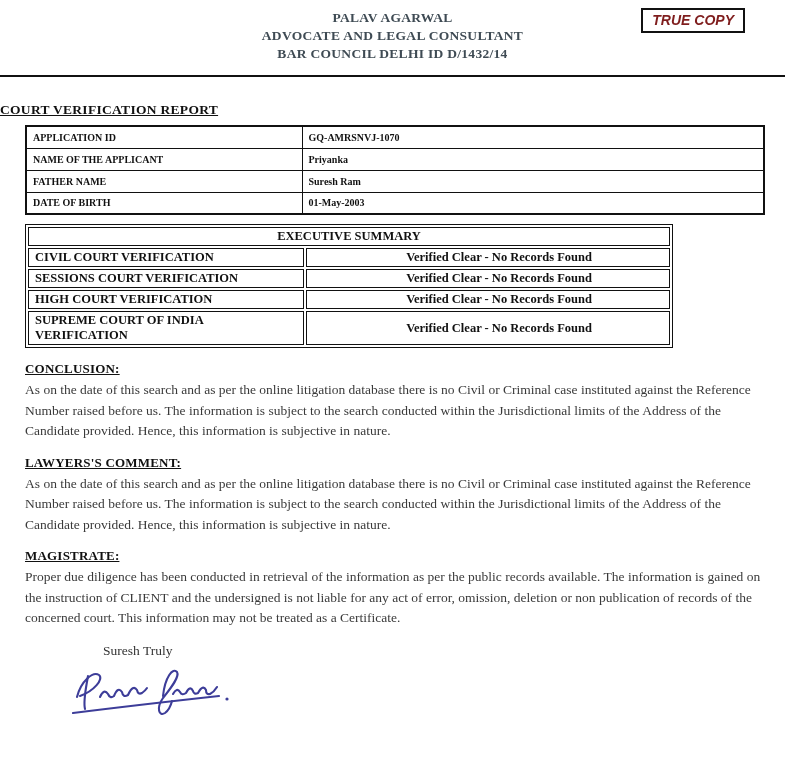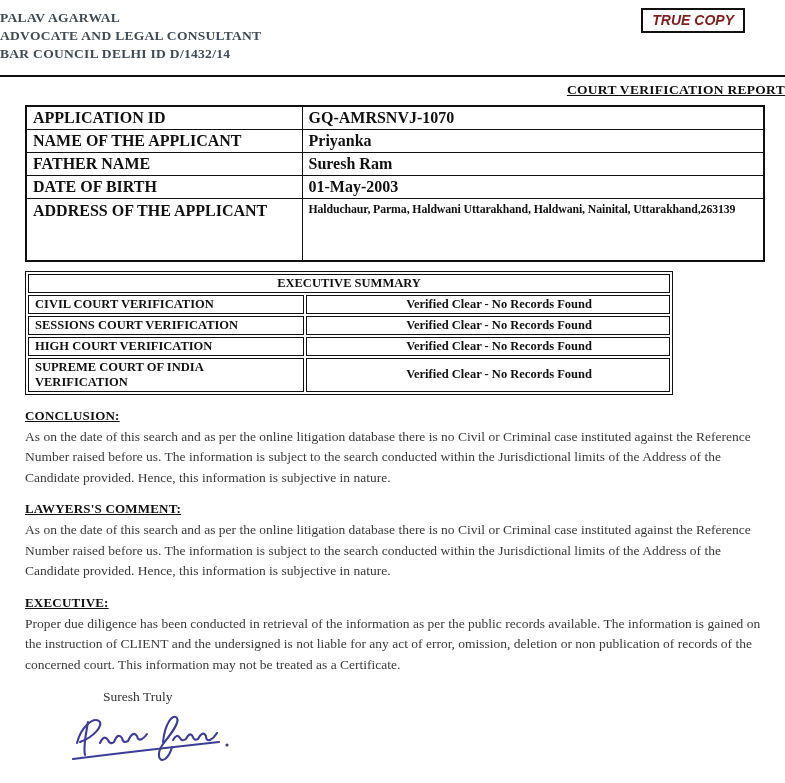--- a/index.html
+++ b/index.html
@@ -2,48 +2,48 @@
 <html><head>
 <meta charset="utf-8">
 <style>
   * { margin: 0; padding: 0; box-sizing: border-box; }
   html, body { width: 785px; height: 783px; background: #ffffff; overflow: hidden; }
   body { font-family: "Liberation Serif", serif; color: #1a1a1a; }
 
   .page { position: relative; width: 785px; height: 783px; }
 
   
-  .letterhead { padding-top: 9px; text-align: left; }
+  .letterhead { padding-top: 9px; text-align: center; }
   .letterhead div {
     font-weight: bold; font-size: 13.5px; line-height: 18px;
     color: #3f4b54; letter-spacing: 0.3px;
   }
   .stamp {
     position: absolute; top: 8px; right: 40px;
     border: 2px solid #111; padding: 2px 9px 3px 9px;
     font-family: "Liberation Sans", sans-serif;
     font-style: italic; font-weight: bold; font-size: 14px; color: #7f1d1d;
     background: #fff;
   }
   .rule { border: none; border-top: 2.5px solid #111; margin-top: 12px; }
 
-  .doc-title-wrap { text-align: right; margin-top: 3px; }
+  .doc-title-wrap { text-align: left; margin-top: 23px; }
   .doc-title {
     display: inline-block; font-weight: bold; font-size: 13.5px;
     text-decoration: underline; letter-spacing: 0.3px; color: #111;
   }
 
   
   .content { width: 740px; margin: 0 auto 0 25px; }
   table.info {
     width: 740px; border-collapse: collapse; margin-top: 7px;
     border: 2px solid #111;
   }
   table.info td {
-    border: 1.5px solid #111; font-weight: bold; font-size: 16px;
+    border: 1.5px solid #111; font-weight: bold; font-size: 10px;
     padding: 2px 6px; vertical-align: middle; color: #111;
   }
   table.info td.lbl { width: 276px; }
   table.info tr.normal { height: 22px; }
   table.info tr.tall td { height: 62px; vertical-align: top; padding-top: 3px; }
   table.info tr.tall td.val { font-size: 11.8px; letter-spacing: -0.1px; }
   table.info tr.mid { height: 23px; }
 
   
   table.summary {
@@ -106,24 +106,20 @@
         <td class="val">Priyanka</td>
       </tr>
       <tr class="normal">
         <td class="lbl">FATHER NAME</td>
         <td class="val">Suresh Ram</td>
       </tr>
       <tr class="normal">
         <td class="lbl">DATE OF BIRTH</td>
         <td class="val">01-May-2003</td>
       </tr>
-      <tr class="tall">
-        <td class="lbl">ADDRESS OF THE APPLICANT</td>
-        <td class="val">Halduchaur, Parma, Haldwani Uttarakhand, Haldwani, Nainital, Uttarakhand,263139</td>
-      </tr>
     </tbody>
       </table>
 
     <table class="summary">
       <tbody>
           <tr>
         <th colspan="2">EXECUTIVE SUMMARY</th>
       </tr>
       <tr>
         <td class="lbl">CIVIL COURT VERIFICATION</td>
@@ -148,21 +144,21 @@
       <span class="section-heading">CONCLUSION:</span>
       <div class="section-body">As on the date of this search and as per the online litigation database there is no Civil or Criminal case instituted against the Reference Number raised before us. The information is subject to the search conducted within the Jurisdictional limits of the Address of the Candidate provided. Hence, this information is subjective in nature.</div>
     </div>
 
     <div class="section">
       <span class="section-heading">LAWYERS'S COMMENT:</span>
       <div class="section-body">As on the date of this search and as per the online litigation database there is no Civil or Criminal case instituted against the Reference Number raised before us. The information is subject to the search conducted within the Jurisdictional limits of the Address of the Candidate provided. Hence, this information is subjective in nature.</div>
     </div>
 
     <div class="section">
-      <span class="section-heading">EXECUTIVE:</span>
+      <span class="section-heading">MAGISTRATE:</span>
       <div class="section-body">Proper due diligence has been conducted in retrieval of the information as per the public records available. The information is gained on the instruction of CLIENT and the undersigned is not liable for any act of error, omission, deletion or non publication of records of the concerned court. This information may not be treated as a Certificate.</div>
     </div>
 
     <div class="salutation">Suresh Truly</div>
 
     <div class="signature">
       <svg width="180" height="58" viewBox="0 0 180 58">
         <g fill="none" stroke="#3d3d99" stroke-width="2.1" stroke-linecap="round" stroke-linejoin="round">
 
           <path d="M10,34 C14,18 26,8 32,12 C37,16 27,28 13,33"></path>

